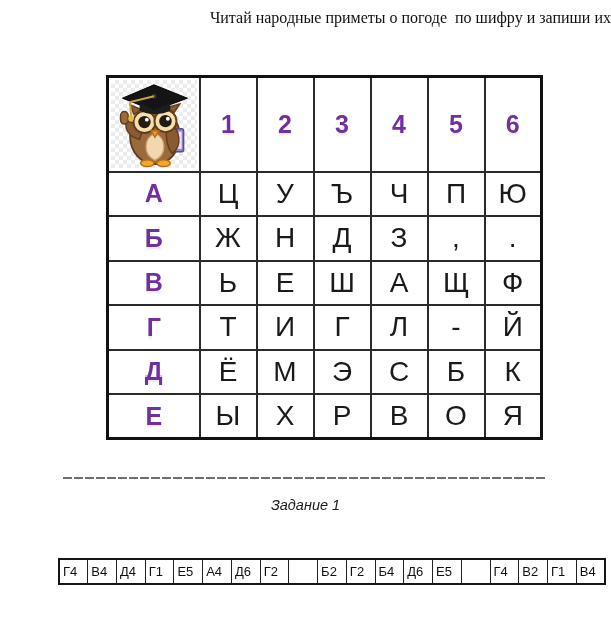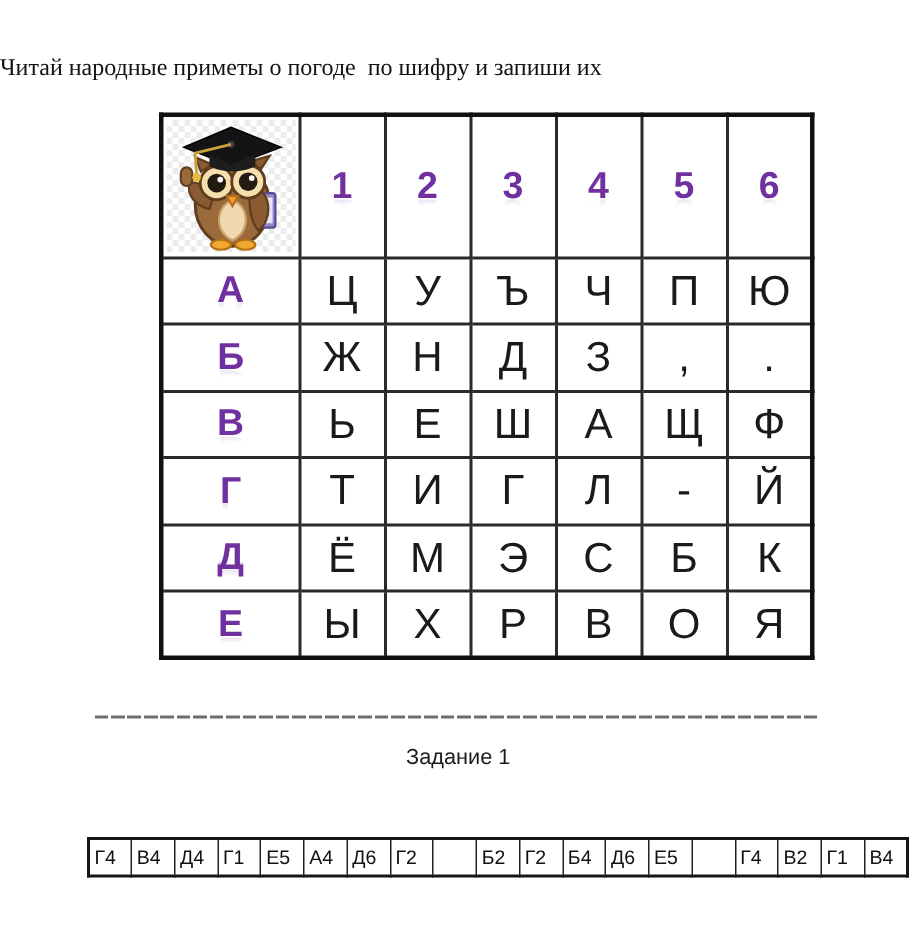--- a/index.html
+++ b/index.html
@@ -1,23 +1,23 @@
 <!DOCTYPE html>
 <html style="--accent: #7030A0;"><head>
 <meta charset="utf-8">
 <style>
   :root { --accent:#7030A0; }
   * { box-sizing: border-box; margin: 0; padding: 0; }
   html,body { width:611px; height:621px; background:#fff; overflow:hidden;
               font-family:"Liberation Sans", sans-serif; }
   .page { position:relative; width:611px; height:621px; background:#fff; }
 
-  .title { position:absolute; top:9px; left:0; width:611px; text-align:left;
+  .title { position:absolute; top:9px; left:0; width:611px; text-align:right;
            font-family:"Liberation Serif", serif; font-size:16px; color:#111;
-           white-space:pre;margin-top:28px; }
+           white-space:pre; }
 
   
   table { border-collapse:collapse; table-layout:fixed; }
   #cipher-table { position:absolute; left:106px; top:75px; width:437px;
                   border:3px solid #111; }
   #cipher-table td { border:2px solid #2a2a2a; text-align:center; vertical-align:middle;
                      overflow:hidden; }
   #cipher-table td.owl-cell { width:92px; padding:2px; }
   #cipher-table tr.head-row { height:95px; }
   #cipher-table tr.data-row { height:44.5px; }
@@ -28,21 +28,21 @@
 
   .owl-img { width:86px; height:88px; margin:0 auto; position:relative;
              background:repeating-conic-gradient(#ececec 0% 25%, #ffffff 0% 50%);
              background-size:8px 8px; }
   .owl-img svg { position:absolute; inset:0; }
 
   
   .answer-line { position:absolute; left:63px; top:477px; width:482px; height:2px;
                  background:repeating-linear-gradient(90deg, #6e6e6e 0 9px, transparent 9px 11px); }
   .task-label { position:absolute; top:497px; left:0; width:611px; text-align:center;
-                font-size:14.5px; color:#1c1c1c; }
+                font-size:14.5px; color:#1c1c1c;font-style:italic; }
 
   
   #code-table { position:absolute; left:58px; top:558px; width:548px;
                 border:2px solid #161616; }
   #code-table td { border:1.5px solid #222; height:25px; font-size:13px; color:#111;
                    text-align:left; padding-left:3px; vertical-align:middle; overflow:hidden;margin-top:38px; }
 </style>
 </head>
 <body>
 

